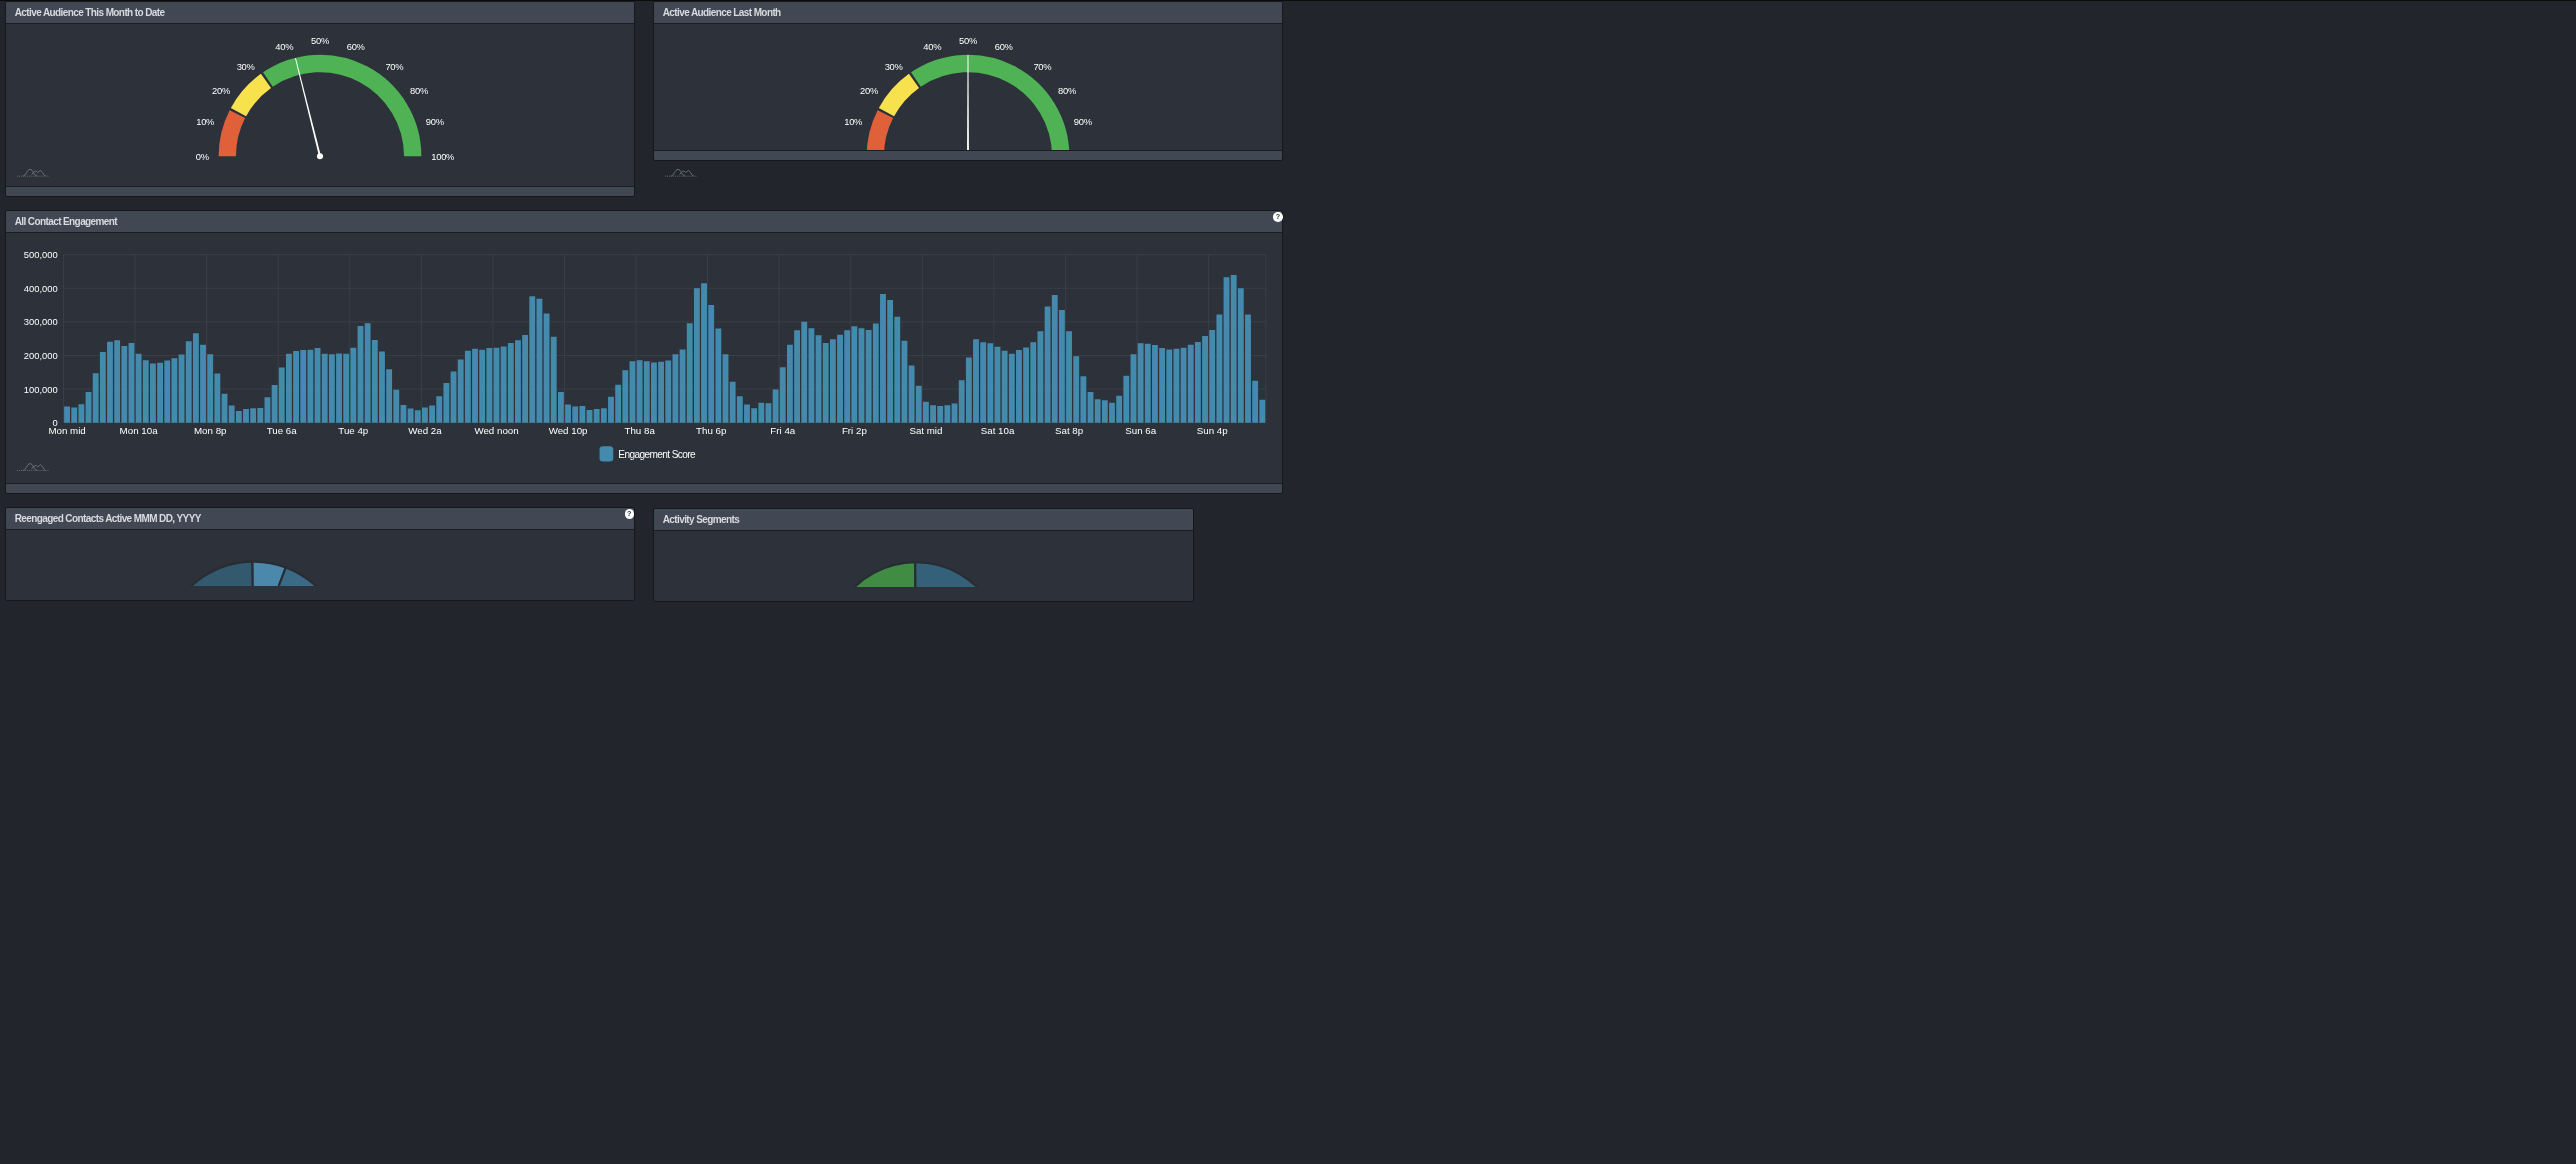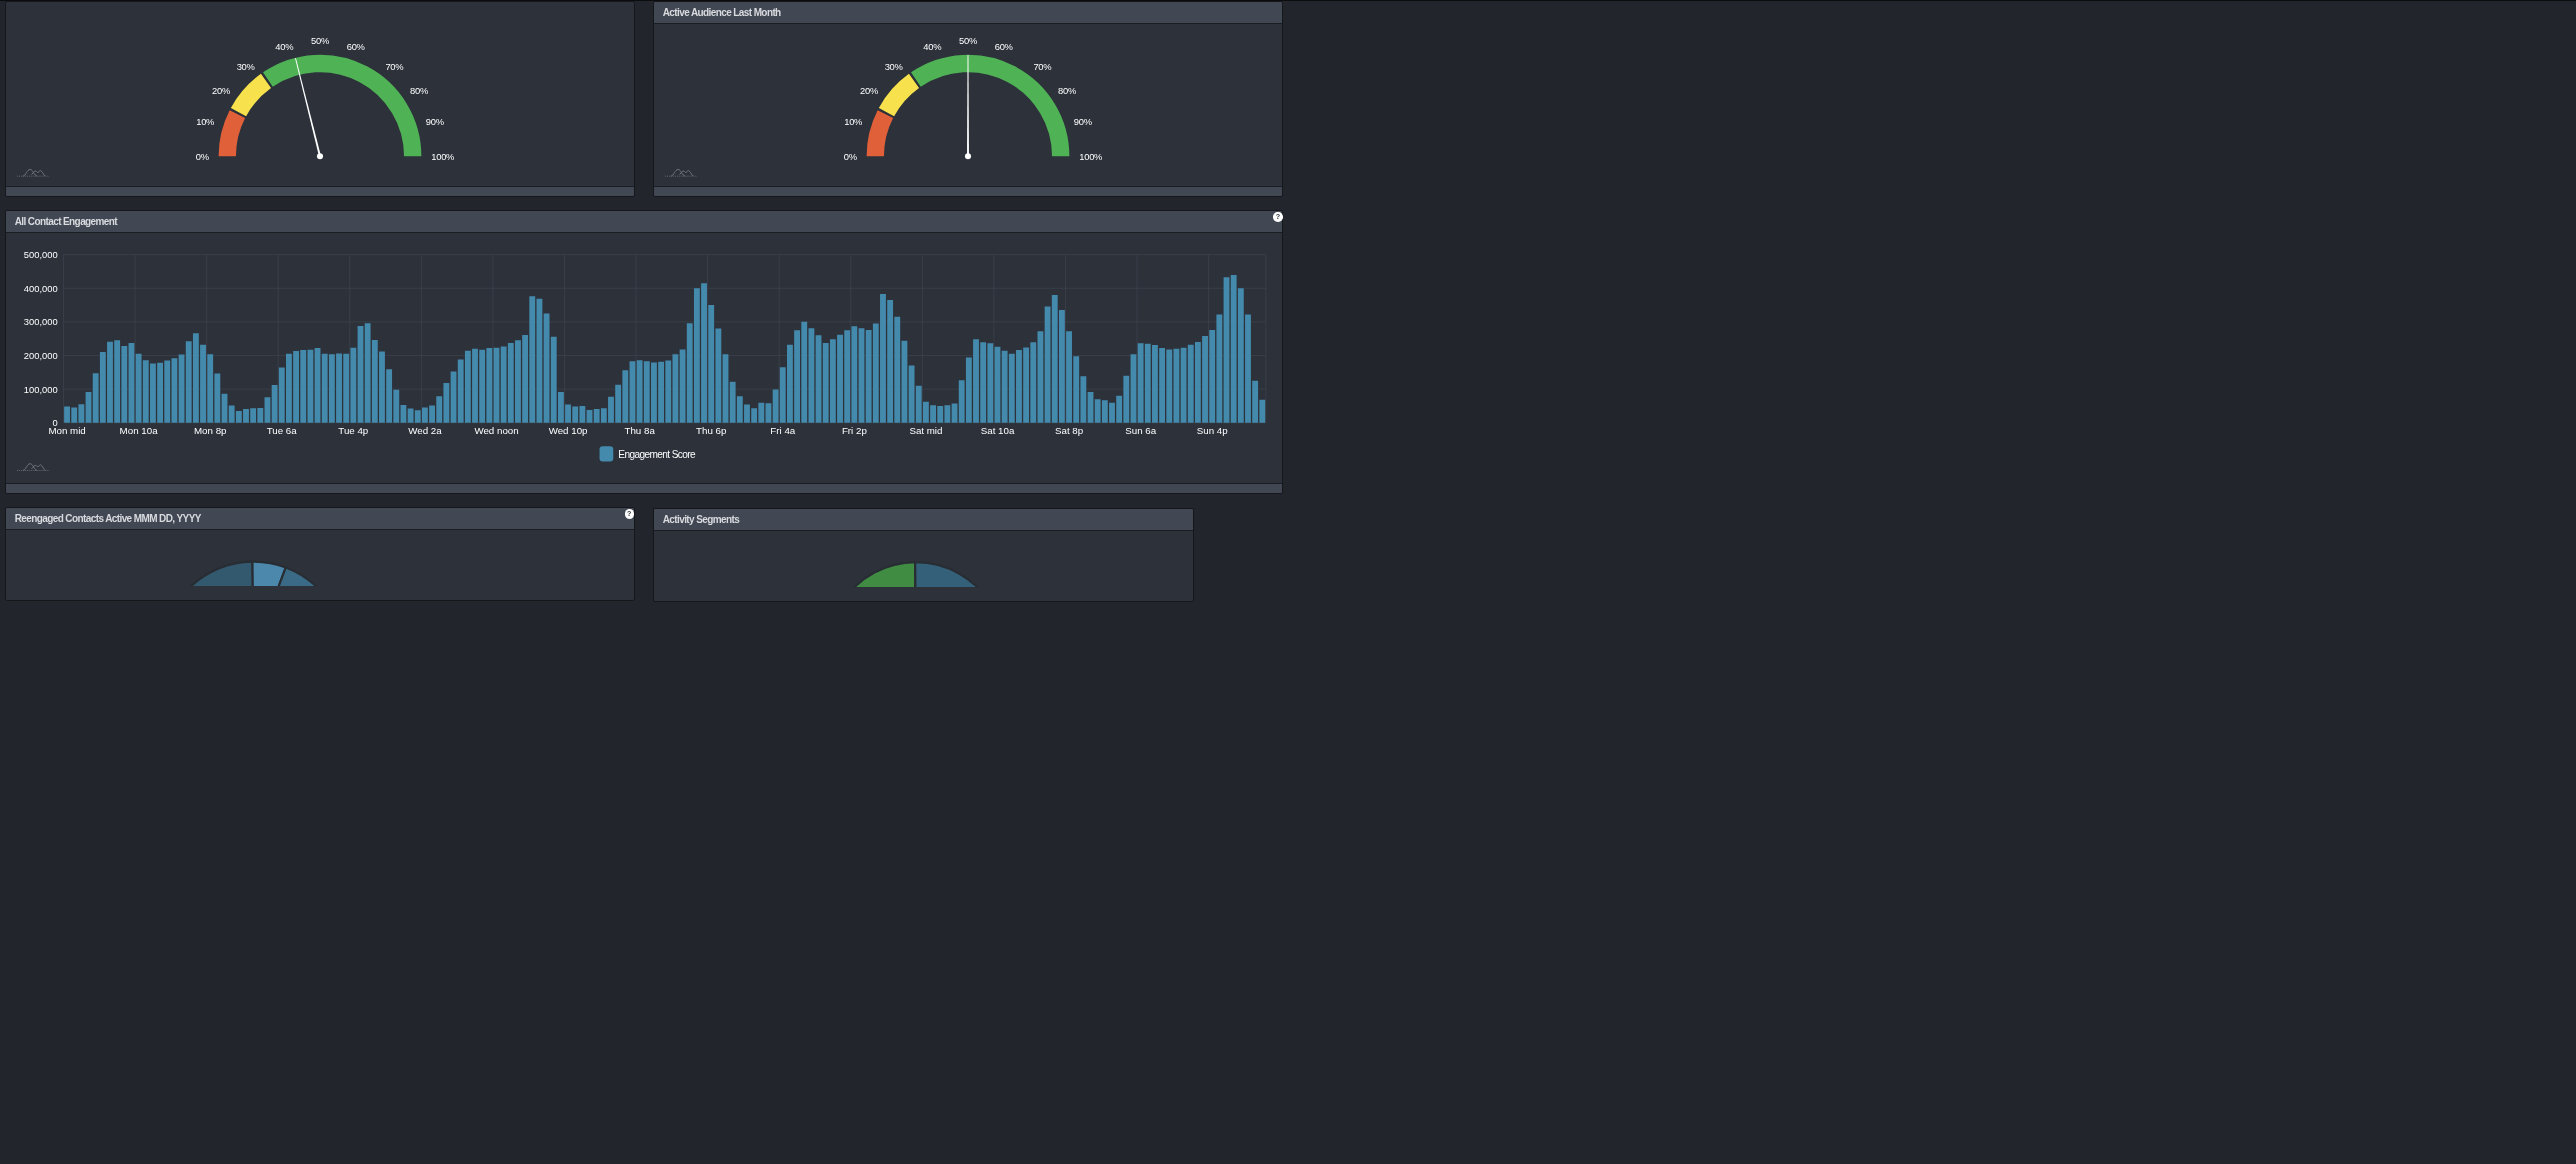--- a/index.html
+++ b/index.html
@@ -8,20 +8,21 @@
   color:#d8dade; font-weight:bold; font-size:10px; letter-spacing:-0.6px; line-height:22px; padding-left:8.7px;
   white-space:nowrap; overflow:hidden; }
 .ftr { position:absolute; left:0; right:0; bottom:0; height:10px; background:#414854;
   border-top:0.7px solid #1a1d22; border-radius:0 0 1.4px 1.4px; }
 svg text { font-family:"Liberation Sans", sans-serif; }
 .topstrip { position:absolute; left:0; top:0; width:100%; height:1.4px; background:#0b0c0e; }
 </style></head><body>
 <div class="topstrip"></div>
 
 <div class="panel" style="left:5px;top:1.4px;width:630px;height:196px">
+  <div class="hdr">Active Audience This Month to Date</div>
   <svg width="628" height="162" viewBox="0 0 869 224" style="position:absolute;left:0;top:23px">
       <path d="M 306.20 181.50 A 128.3 128.3 0 0 1 320.18 123.25" fill="none" stroke="#E0603A" stroke-width="24"></path>
       <path d="M 321.68 120.40 A 128.3 128.3 0 0 1 359.74 77.23" fill="none" stroke="#F7E24D" stroke-width="24"></path>
       <path d="M 362.38 75.39 A 128.3 128.3 0 0 1 562.80 181.50" fill="none" stroke="#4FB355" stroke-width="24"></path>
       <text x="280.5" y="181.5" fill="#fff" font-size="13" letter-spacing="-0.4" text-anchor="end" dominant-baseline="central">0%</text>
       <text x="288.0" y="133.9" fill="#fff" font-size="13" letter-spacing="-0.4" text-anchor="end" dominant-baseline="central">10%</text>
       <text x="309.9" y="91.0" fill="#fff" font-size="13" letter-spacing="-0.4" text-anchor="end" dominant-baseline="central">20%</text>
       <text x="344.0" y="56.9" fill="#fff" font-size="13" letter-spacing="-0.4" text-anchor="end" dominant-baseline="central">30%</text>
       <text x="385.1" y="29.3" fill="#fff" font-size="13" letter-spacing="-0.4" text-anchor="middle" dominant-baseline="central">40%</text>
       <text x="434.5" y="21.5" fill="#fff" font-size="13" letter-spacing="-0.4" text-anchor="middle" dominant-baseline="central">50%</text>
@@ -34,21 +35,21 @@
       <circle cx="434.5" cy="181.5" r="4.2" fill="#fff"></circle>
       <g transform="translate(15.5,198.5)" stroke="#7d838c" stroke-width="1.3" fill="none" opacity="0.85">
         <line x1="0" y1="10.6" x2="44" y2="10.6" stroke-dasharray="1.2,1.6"></line>
         <path d="M8,10.4 C12,10.4 13.5,1.2 17.8,1.2 C22.1,1.2 23.5,10.4 27.5,10.4"></path>
         <path d="M20,8.4 C23,4.2 24.3,3.4 25.8,3.6 C27.2,3.8 27.4,5.8 28.8,5.6 C30.2,5.2 30.6,2.6 32,2.6 C33.5,2.6 36.5,8.2 38.5,10.4"></path>
       </g>
     </svg>
   <div class="ftr"></div>
 </div>
 
-<div class="panel" style="left:653px;top:1.4px;width:630px;height:196px">
+<div class="panel" style="left:653px;top:1.4px;width:630px;height:160px">
   <div class="hdr">Active Audience Last Month</div>
   <svg width="628" height="162" viewBox="0 0 869 224" style="position:absolute;left:0;top:23px">
       <path d="M 306.20 181.50 A 128.3 128.3 0 0 1 320.18 123.25" fill="none" stroke="#E0603A" stroke-width="24"></path>
       <path d="M 321.68 120.40 A 128.3 128.3 0 0 1 359.74 77.23" fill="none" stroke="#F7E24D" stroke-width="24"></path>
       <path d="M 362.38 75.39 A 128.3 128.3 0 0 1 562.80 181.50" fill="none" stroke="#4FB355" stroke-width="24"></path>
       <text x="280.5" y="181.5" fill="#fff" font-size="13" letter-spacing="-0.4" text-anchor="end" dominant-baseline="central">0%</text>
       <text x="288.0" y="133.9" fill="#fff" font-size="13" letter-spacing="-0.4" text-anchor="end" dominant-baseline="central">10%</text>
       <text x="309.9" y="91.0" fill="#fff" font-size="13" letter-spacing="-0.4" text-anchor="end" dominant-baseline="central">20%</text>
       <text x="344.0" y="56.9" fill="#fff" font-size="13" letter-spacing="-0.4" text-anchor="end" dominant-baseline="central">30%</text>
       <text x="385.1" y="29.3" fill="#fff" font-size="13" letter-spacing="-0.4" text-anchor="middle" dominant-baseline="central">40%</text>

